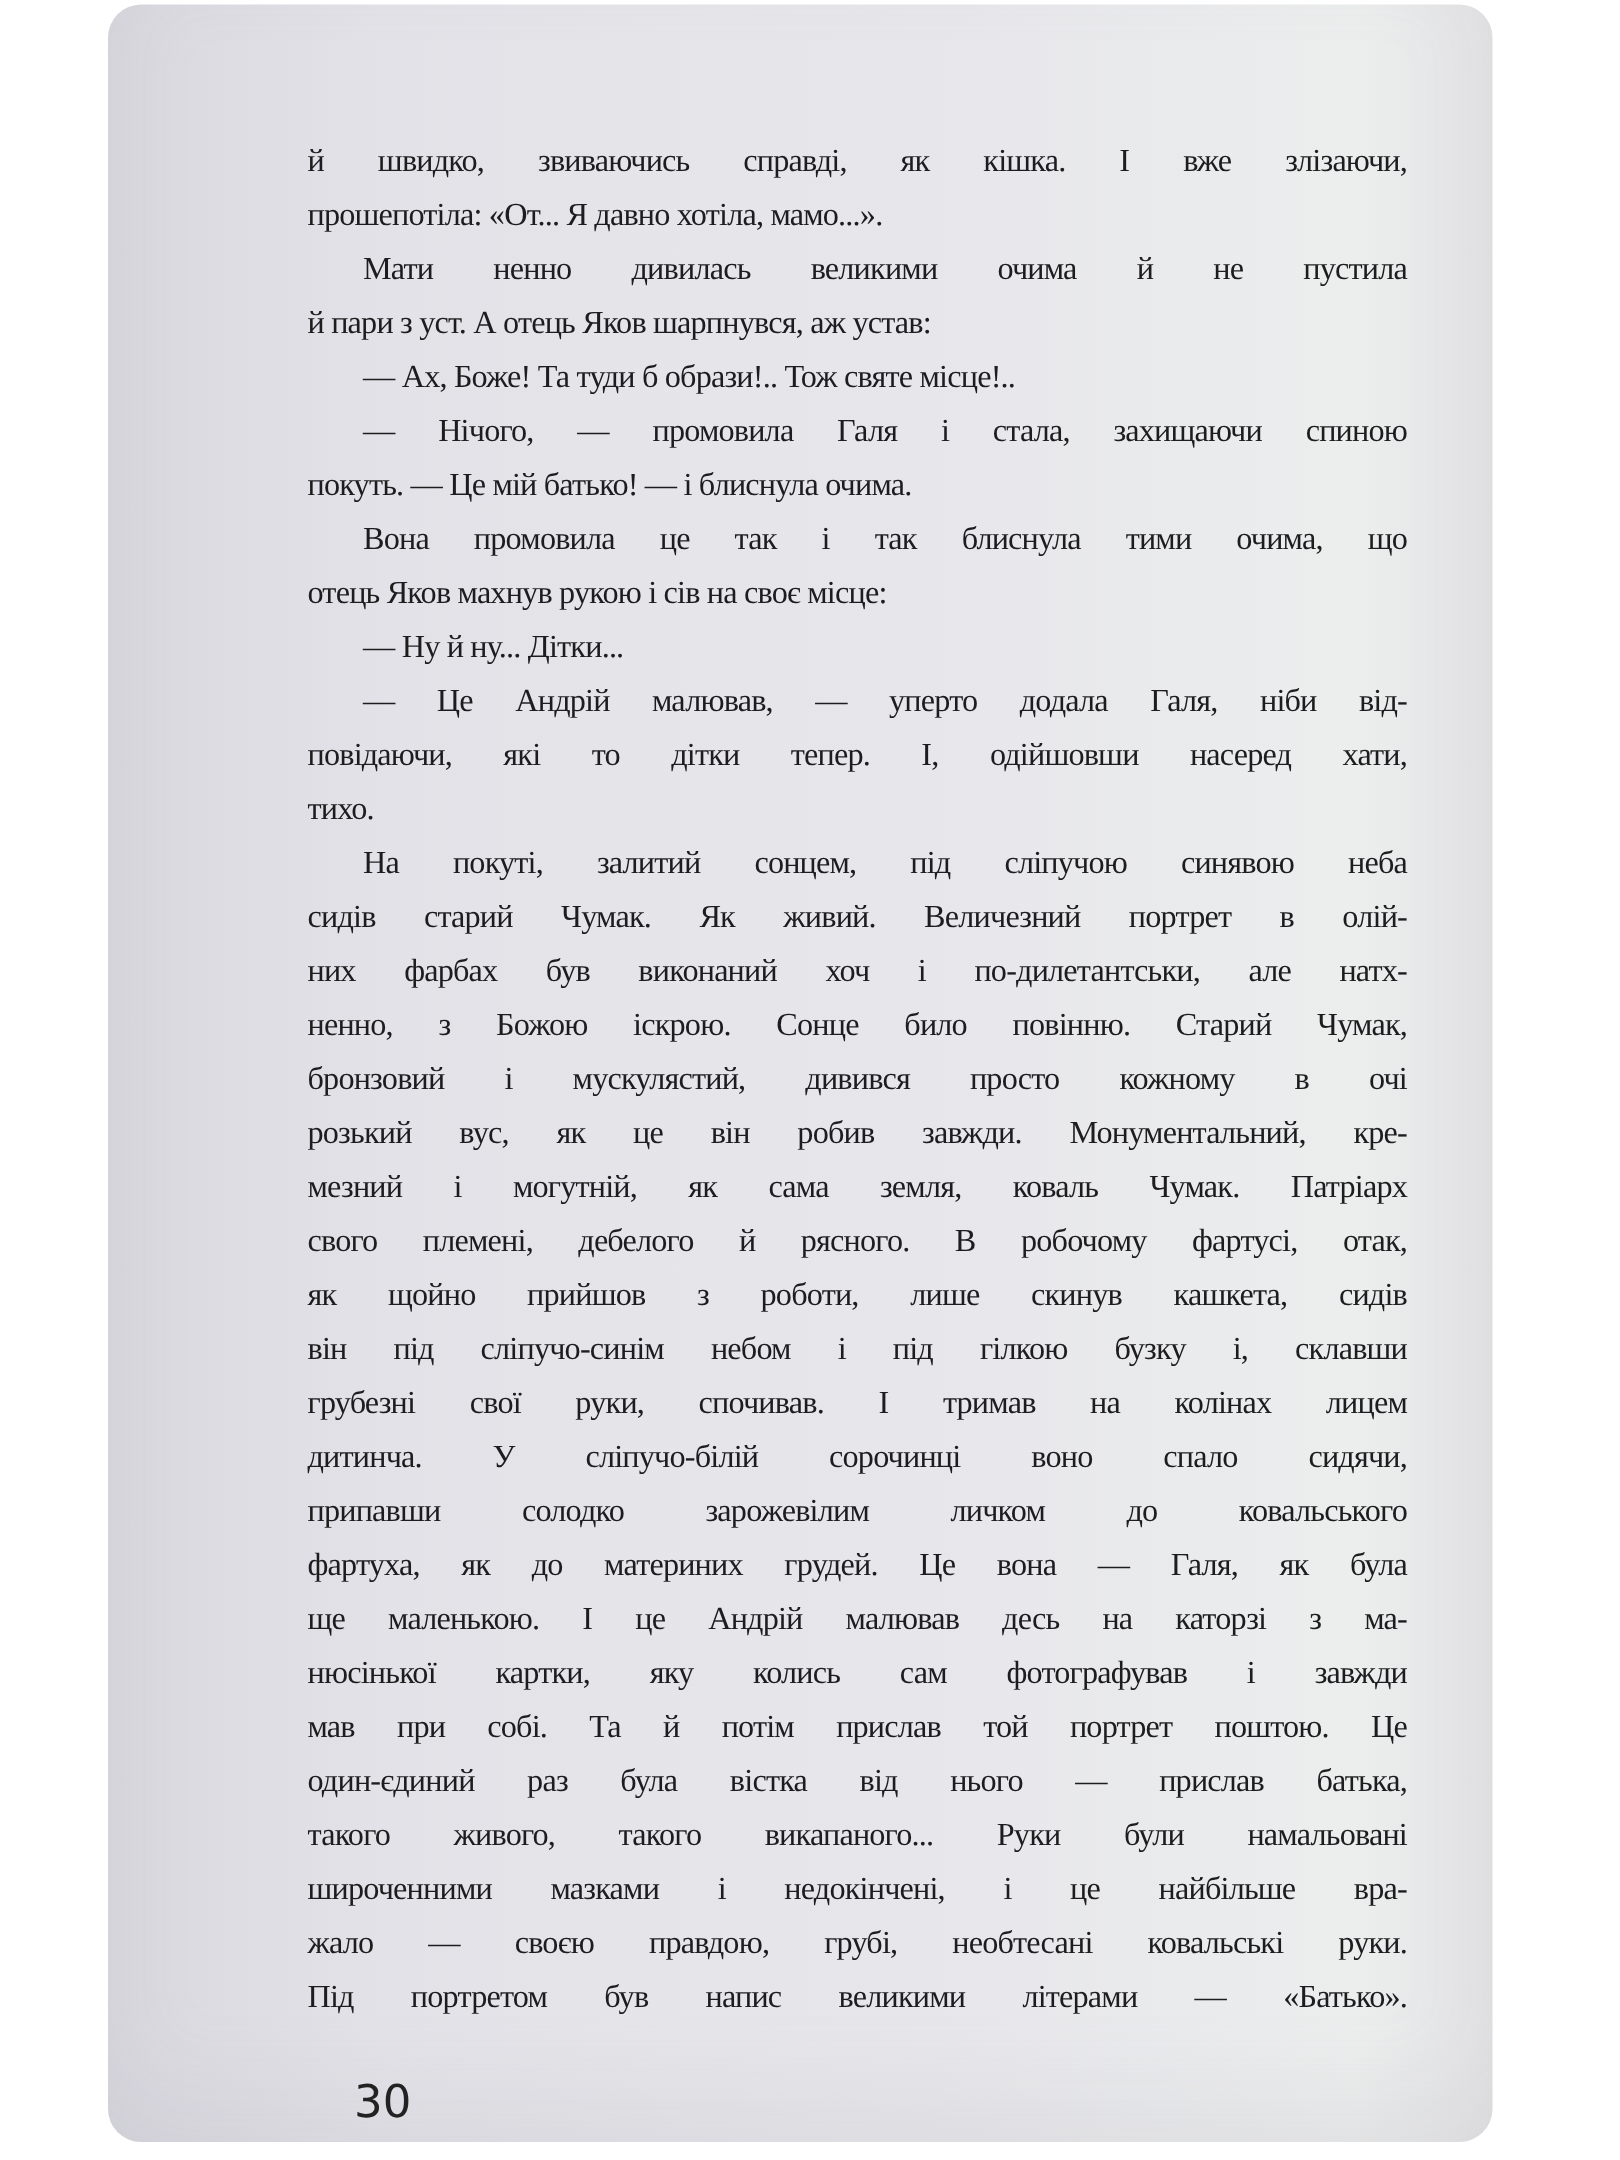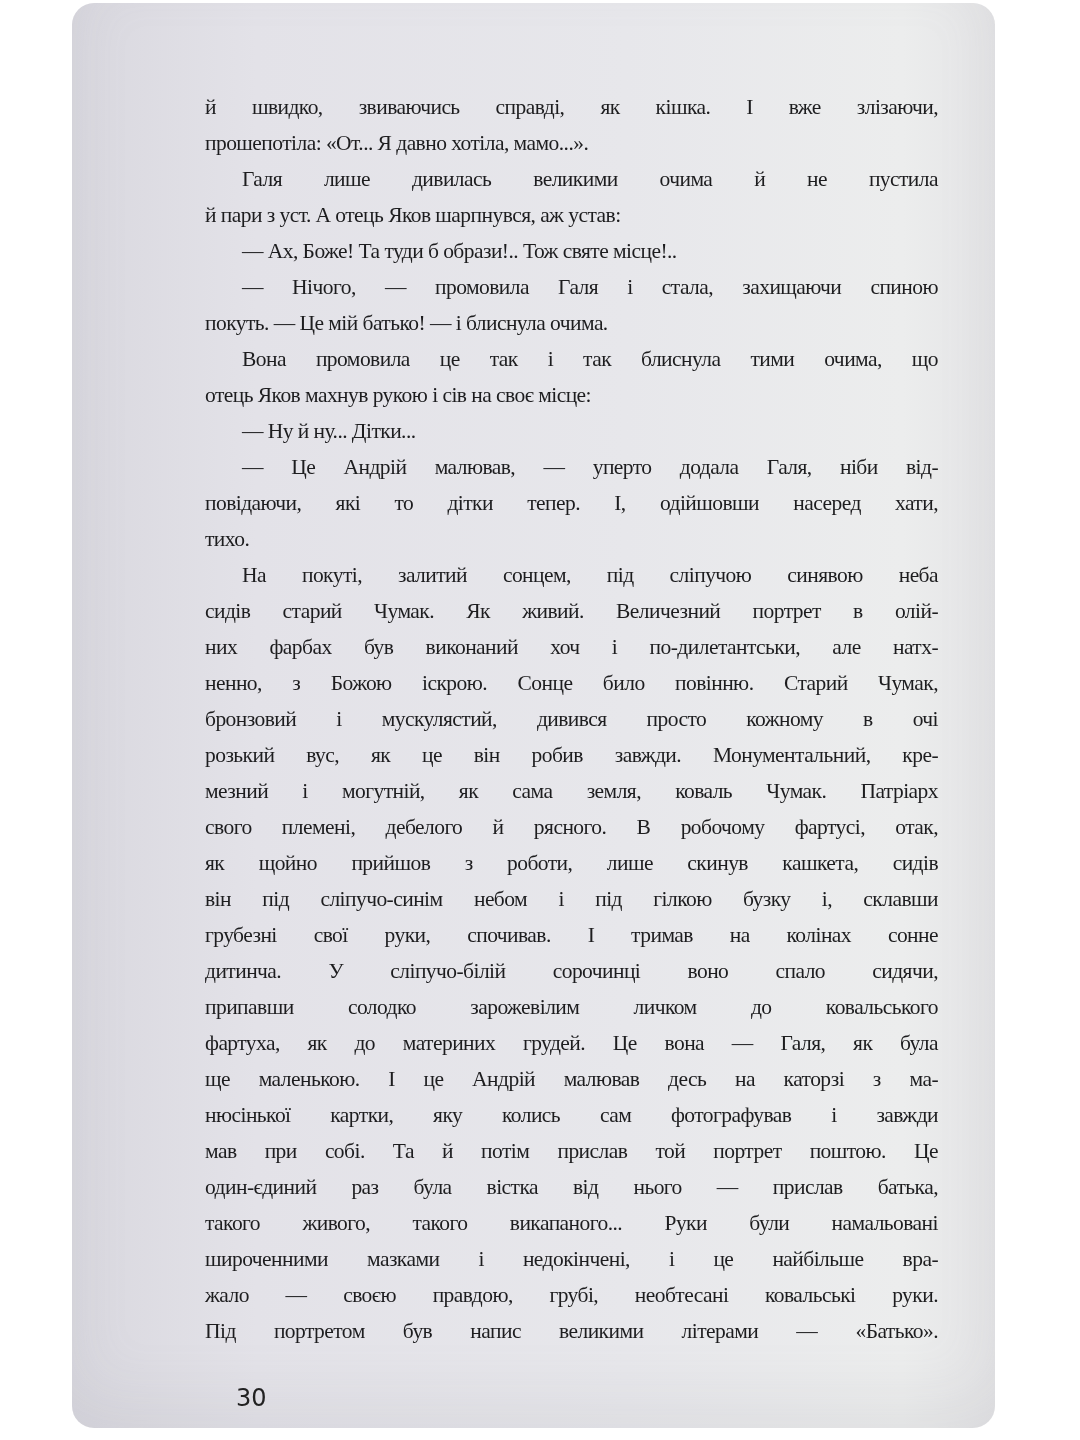--- a/index.html
+++ b/index.html
@@ -20,53 +20,53 @@
     letter-spacing: -0.55px;
   }
   .line {
     display: block; white-space: nowrap; text-align: justify;
     text-align-last: justify; height: 36px;
   }
   .line.last { text-align-last: left; }
   .line.indent { padding-left: 37px; }
   .page-num {
     position: absolute; left: 236px; top: 1384px;
-    font-family: "DejaVu Sans", sans-serif; font-size: 24px; color: #222;
+    font-family: "DejaVu Sans", sans-serif; font-size: 30px; color: #222;
   }
 </style>
 </head>
 <body>
 
 <div class="page">
 </div>
 <div class="text" id="text">
     <span class="line ">й швидко, звиваючись справді, як кішка. І вже злізаючи,</span>
     <span class="line last">прошепотіла: «От... Я давно хотіла, мамо...».</span>
-    <span class="line indent">Галя лише дивилась великими очима й не пустила</span>
+    <span class="line indent">Мати ненно дивилась великими очима й не пустила</span>
     <span class="line last">й пари з уст. А отець Яков шарпнувся, аж устав:</span>
     <span class="line indent last">— Ах, Боже! Та туди б образи!.. Тож святе місце!..</span>
     <span class="line indent">— Нічого, — промовила Галя і стала, захищаючи спиною</span>
     <span class="line last">покуть. — Це мій батько! — і блиснула очима.</span>
     <span class="line indent">Вона промовила це так і так блиснула тими очима, що</span>
     <span class="line last">отець Яков махнув рукою і сів на своє місце:</span>
     <span class="line indent last">— Ну й ну... Дітки...</span>
     <span class="line indent">— Це Андрій малював, — уперто додала Галя, ніби від-</span>
     <span class="line ">повідаючи, які то дітки тепер. І, одійшовши насеред хати,</span>
     <span class="line last">тихо.</span>
     <span class="line indent">На покуті, залитий сонцем, під сліпучою синявою неба</span>
     <span class="line ">сидів старий Чумак. Як живий. Величезний портрет в олій-</span>
     <span class="line ">них фарбах був виконаний хоч і по-дилетантськи, але натх-</span>
     <span class="line ">ненно, з Божою іскрою. Сонце било повінню. Старий Чумак,</span>
     <span class="line ">бронзовий і мускулястий, дивився просто кожному в очі</span>
     <span class="line ">розький вус, як це він робив завжди. Монументальний, кре-</span>
     <span class="line ">мезний і могутній, як сама земля, коваль Чумак. Патріарх</span>
     <span class="line ">свого племені, дебелого й рясного. В робочому фартусі, отак,</span>
     <span class="line ">як щойно прийшов з роботи, лише скинув кашкета, сидів</span>
     <span class="line ">він під сліпучо-синім небом і під гілкою бузку і, склавши</span>
-    <span class="line ">грубезні свої руки, спочивав. І тримав на колінах сонне</span>
+    <span class="line ">грубезні свої руки, спочивав. І тримав на колінах лицем</span>
     <span class="line ">дитинча. У сліпучо-білій сорочинці воно спало сидячи,</span>
     <span class="line ">припавши солодко зарожевілим личком до ковальського</span>
     <span class="line ">фартуха, як до материних грудей. Це вона — Галя, як була</span>
     <span class="line ">ще маленькою. І це Андрій малював десь на каторзі з ма-</span>
     <span class="line ">нюсінької картки, яку колись сам фотографував і завжди</span>
     <span class="line ">мав при собі. Та й потім прислав той портрет поштою. Це</span>
     <span class="line ">один-єдиний раз була вістка від нього — прислав батька,</span>
     <span class="line ">такого живого, такого викапаного... Руки були намальовані</span>
     <span class="line ">широченними мазками і недокінчені, і це найбільше вра-</span>
     <span class="line ">жало — своєю правдою, грубі, необтесані ковальські руки.</span>

